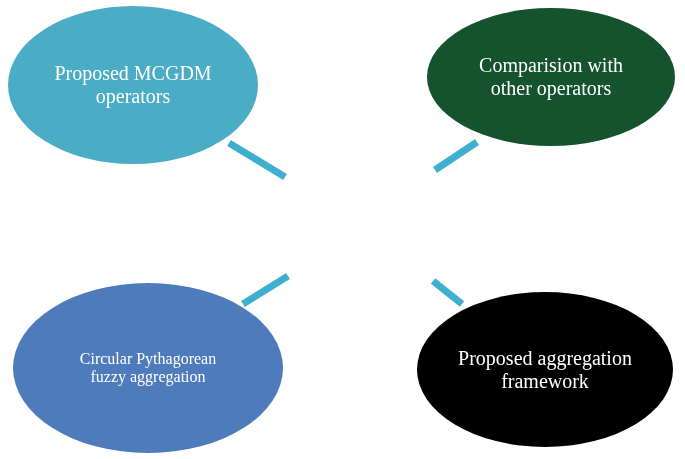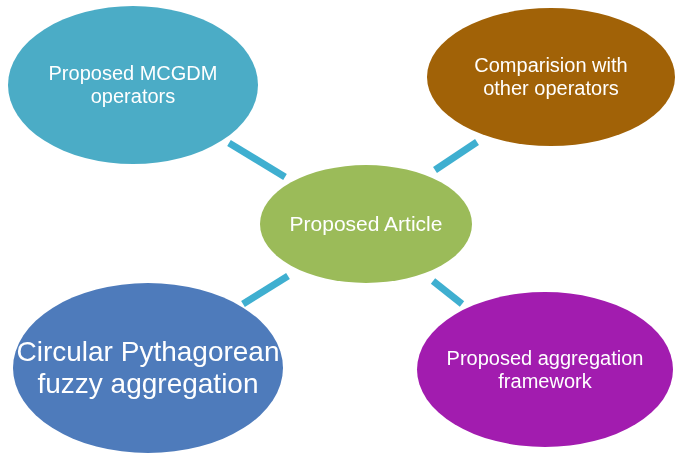--- a/index.html
+++ b/index.html
@@ -6,21 +6,21 @@
     margin: 0;
     padding: 0;
     background: #ffffff;
   }
   .canvas {
     position: relative;
     width: 685px;
     height: 459px;
     background: #ffffff;
     overflow: hidden;
-    font-family: Liberation Sans, sans-serif;
+    font-family: Liberation Serif, serif;
   }
   .connector-layer {
     position: absolute;
     left: 0;
     top: 0;
     width: 685px;
     height: 459px;
   }
   .connector-layer line {
     stroke-width: 7;
@@ -37,52 +37,49 @@
     color: #ffffff;
     line-height: 1.15;
   }
   .node .line {
     display: block;
     white-space: nowrap;
   }
   .node-top-left    { left: 8px;   top: 6px;   width: 250px; height: 158px; font-size: 20px; }
   .node-top-right   { left: 427px; top: 8px;   width: 248px; height: 138px; font-size: 20px; }
   .node-center      { left: 260px; top: 165px; width: 212px; height: 118px; font-size: 21px; }
-  .node-bottom-left { left: 13px;  top: 283px; width: 270px; height: 170px; font-size: 28px; }
+  .node-bottom-left { left: 13px;  top: 283px; width: 270px; height: 170px; font-size: 16px; }
   .node-bottom-right{ left: 417px; top: 292px; width: 256px; height: 155px; font-size: 20px; }
 </style>
 </head>
 <body>
 
 <div class="canvas">
 
   <svg class="connector-layer" viewBox="0 0 685 459">
     <line x1="229" y1="143" x2="285" y2="177" style="stroke: rgb(63, 175, 208);"></line>
     <line x1="477" y1="142" x2="435" y2="170" style="stroke: rgb(63, 175, 208);"></line>
     <line x1="288" y1="276" x2="243" y2="304" style="stroke: rgb(63, 175, 208);"></line>
     <line x1="433" y1="281" x2="462" y2="304" style="stroke: rgb(63, 175, 208);"></line>
   </svg>
 
   <div class="node node-top-left" style="background-color: rgb(75, 172, 198);">
     <span class="line">Proposed MCGDM</span>
     <span class="line">operators</span>
   </div>
 
-  <div class="node node-top-right" style="background-color: #a16207; text-align: right;">
+  <div class="node node-top-right" style="background-color: #14532d; text-align: right;">
     <span class="line">Comparision with</span>
     <span class="line">other operators</span>
   </div>
 
-  <div class="node node-center" style="background-color: rgb(155, 187, 89);">
-    <span class="line">Proposed Article</span>
-  </div>
 
   <div class="node node-bottom-left" style="background-color: rgb(78, 123, 187);">
     <span class="line">Circular Pythagorean</span>
     <span class="line">fuzzy aggregation</span>
   </div>
 
-  <div class="node node-bottom-right" style="background-color: #a21caf;">
+  <div class="node node-bottom-right" style="background-color: #000000;">
     <span class="line">Proposed aggregation</span>
     <span class="line">framework</span>
   </div>
 
 </div>
 
 </body></html>

